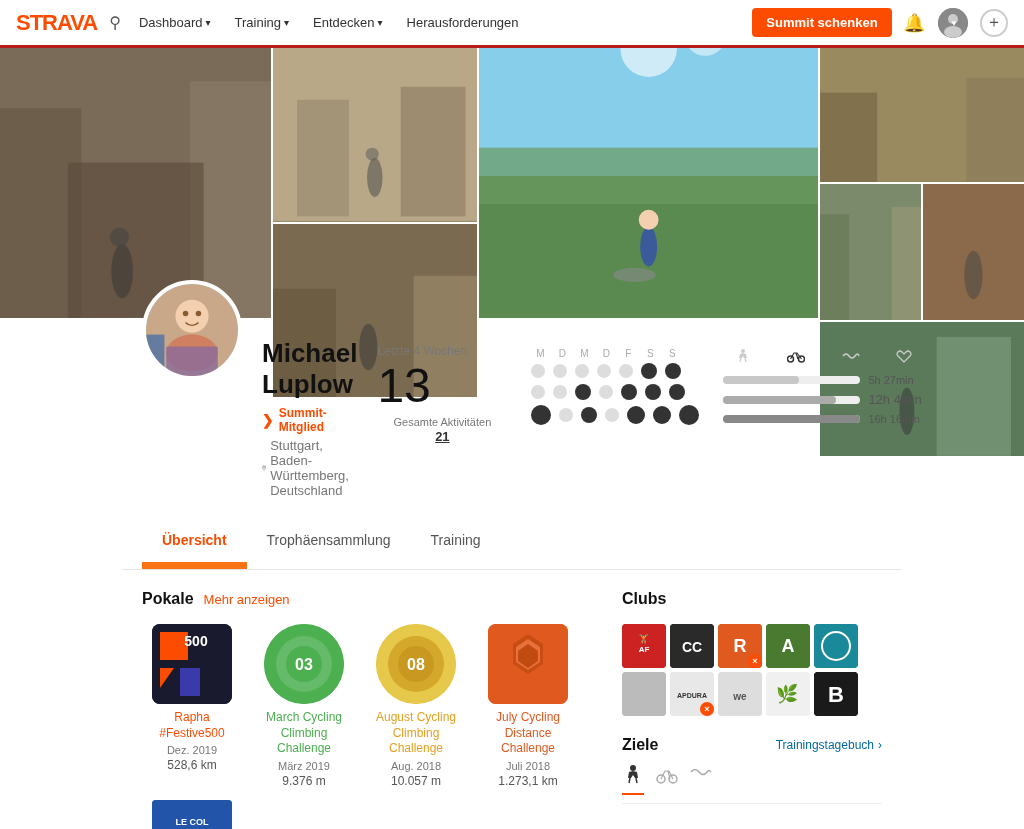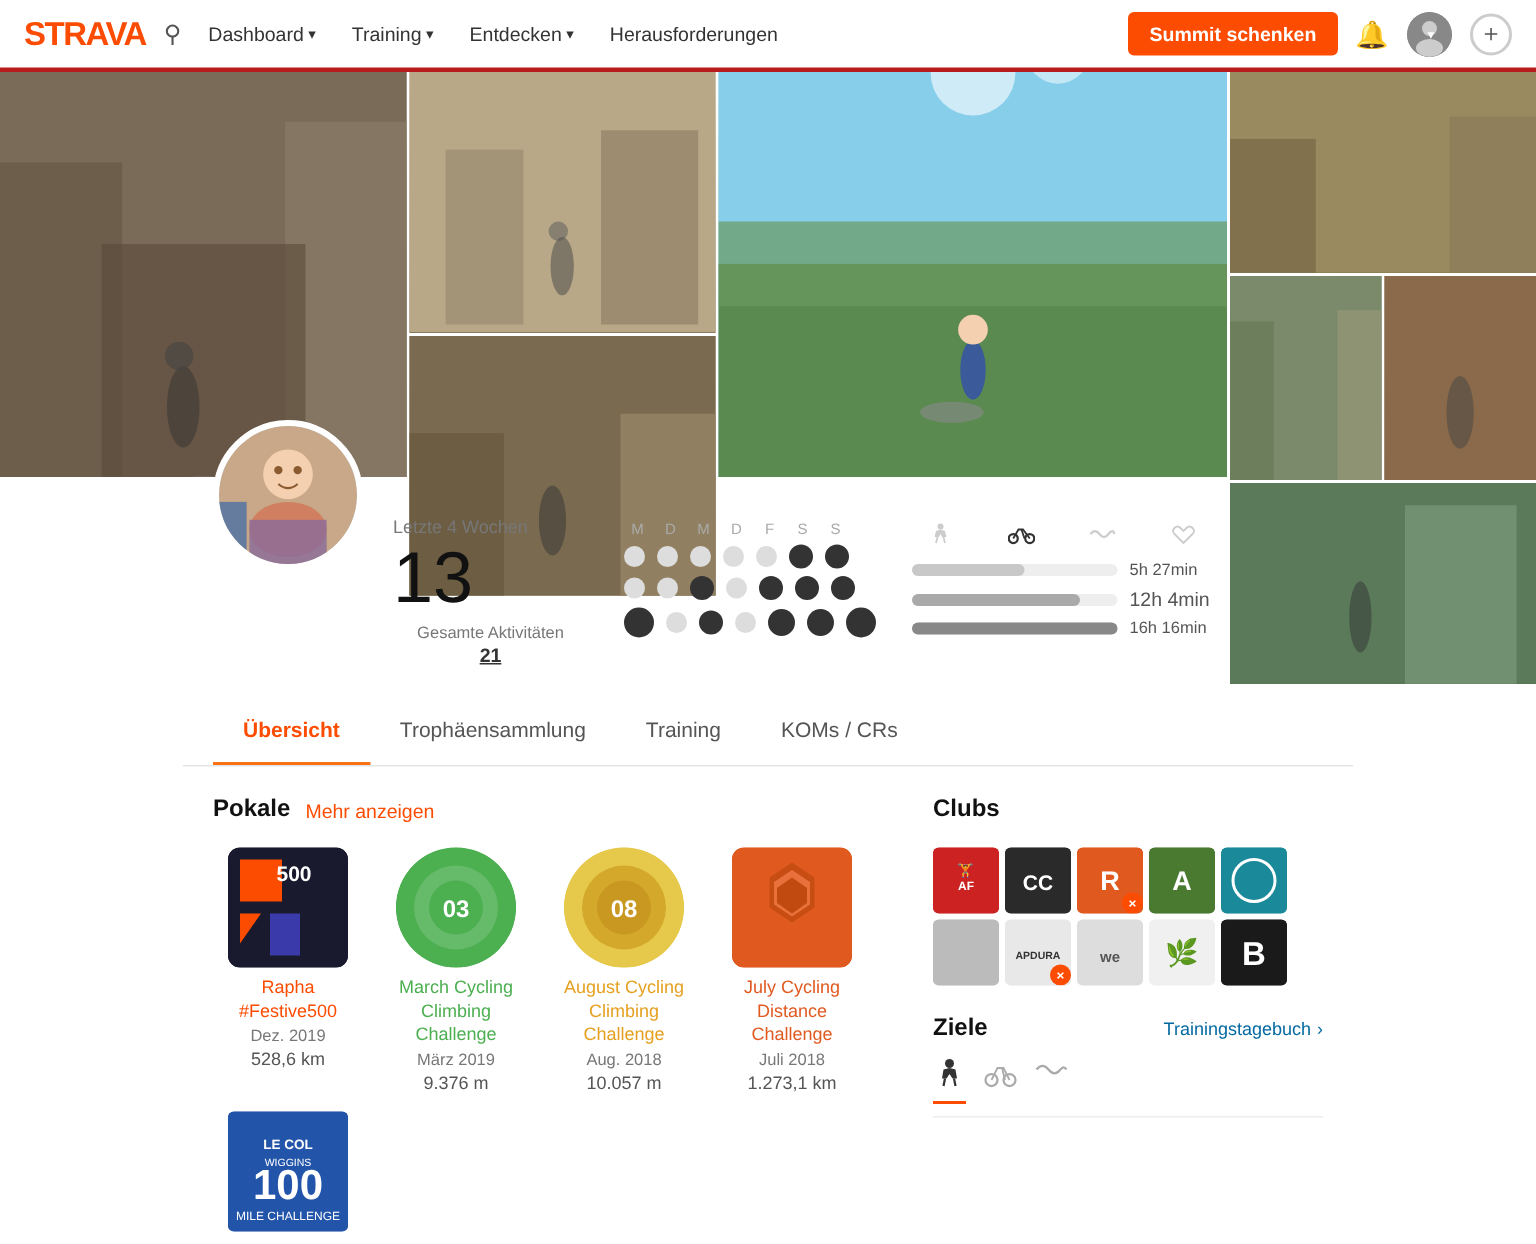--- a/index.html
+++ b/index.html
@@ -26,21 +26,21 @@
     .profile-name { font-size: 26px; font-weight: 700; color: #111; margin-bottom: 6px; }
     .summit-badge { display: flex; align-items: center; gap: 5px; color: #fc4c02; font-size: 12px; font-weight: 600; margin-bottom: 4px; }
     .location { color: #777; font-size: 13px; display: flex; align-items: center; gap: 4px; }
     .stats-label { font-size: 12px; color: #777; margin-bottom: 4px; }
     .stats-number { font-size: 48px; font-weight: 400; line-height: 1; color: #111; }
 
     
     .tabs-section { max-width: 780px; margin: 0 auto; padding: 0 20px; border-bottom: 1px solid #e5e5e5; }
     .tabs { display: flex; gap: 0; }
     .tab { padding: 14px 20px; font-size: 14px; color: #555; cursor: pointer; border-bottom: 2px solid transparent; font-weight: 500; }
-    .tab.active { color: #fc4c02; border-bottom: 2px solid #f97316; font-weight: 600; }
+    .tab.active { color: #fc4c02; border-bottom: 7px solid #f97316; font-weight: 600; }
 
     
     .main-content { max-width: 780px; margin: 0 auto; padding: 20px 20px; display: grid; grid-template-columns: 1fr 260px; gap: 24px; }
     .content-left { }
     .content-right { }
 
     
     .section-title { font-size: 16px; font-weight: 700; color: #111; display: flex; align-items: center; gap: 10px; margin-bottom: 16px; }
     .more-link { font-size: 13px; color: #fc4c02; cursor: pointer; font-weight: 400; }
     .pokale-grid { display: flex; gap: 12px; flex-wrap: wrap; }
@@ -197,20 +197,34 @@
             <ellipse cx="50" cy="75" rx="28" ry="20" fill="#d08060"></ellipse>
 
             <circle cx="43" cy="32" r="3" fill="#8a5a30"></circle>
             <circle cx="57" cy="32" r="3" fill="#8a5a30"></circle>
             <path d="M43 42 Q50 48 57 42" stroke="#8a5a30" stroke-width="1.5" fill="none"></path>
 
             <rect x="22" y="68" width="56" height="32" fill="#8a6a9a" opacity="0.8"></rect>
 
             <rect x="0" y="55" width="20" height="45" fill="#3a6aaa" opacity="0.7"></rect>
           </svg>
+        </div>
+      </div>
+      <div class="profile-info">
+        <div class="profile-name">Michael Luplow</div>
+        <div class="summit-badge">
+          <span style="color:#fc4c02;font-size:14px;">❯</span>
+          <span>Summit-Mitglied</span>
+        </div>
+        <div class="location">
+          <svg width="12" height="14" viewBox="0 0 12 14" fill="none">
+              <circle cx="6" cy="5" r="3" stroke="#777" stroke-width="1.5"></circle>
+              <path d="M6 14 C6 14 1 9 1 5.5 A5 5 0 0 1 11 5.5 C11 9 6 14 6 14Z" stroke="#777" stroke-width="1.2" fill="none"></path>
+            </svg>
+          <span>Stuttgart, Baden-Württemberg, Deutschland</span>
         </div>
       </div>
 
       <div style="display:flex;gap:24px;align-items:flex-start;padding-top:14px;">
 
         <div style="min-width:130px;">
           <div class="stats-label">Letzte 4 Wochen</div>
           <div class="stats-number">13</div>
           <div style="font-size:11px;color:#777;text-align:center;margin-top:6px;">
             <span>Gesamte Aktivitäten</span>
@@ -316,21 +330,20 @@
         </div>
       </div>
     </div>
   </div>
 
   <div class="tabs-section">
     <div class="tabs">
       <div class="tab active">Übersicht</div>
       <div class="tab">Trophäensammlung</div>
       <div class="tab">Training</div>
-      <div class="tab">KOMs / CRs</div>
     </div>
   </div>
 </div>
 
 <div class="main-content">
 
   <div class="content-left">
     <div class="section-title">
       <span>Pokale</span>
       <span class="more-link">Mehr anzeigen</span>

